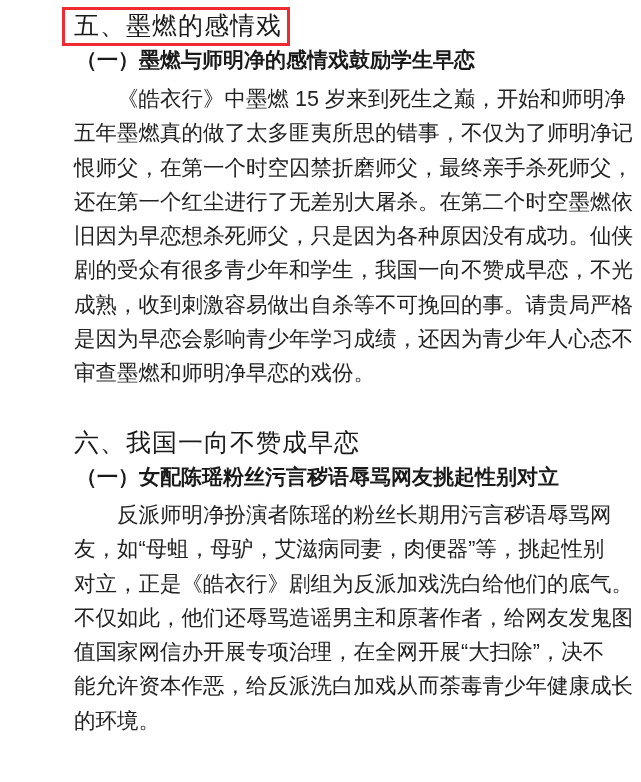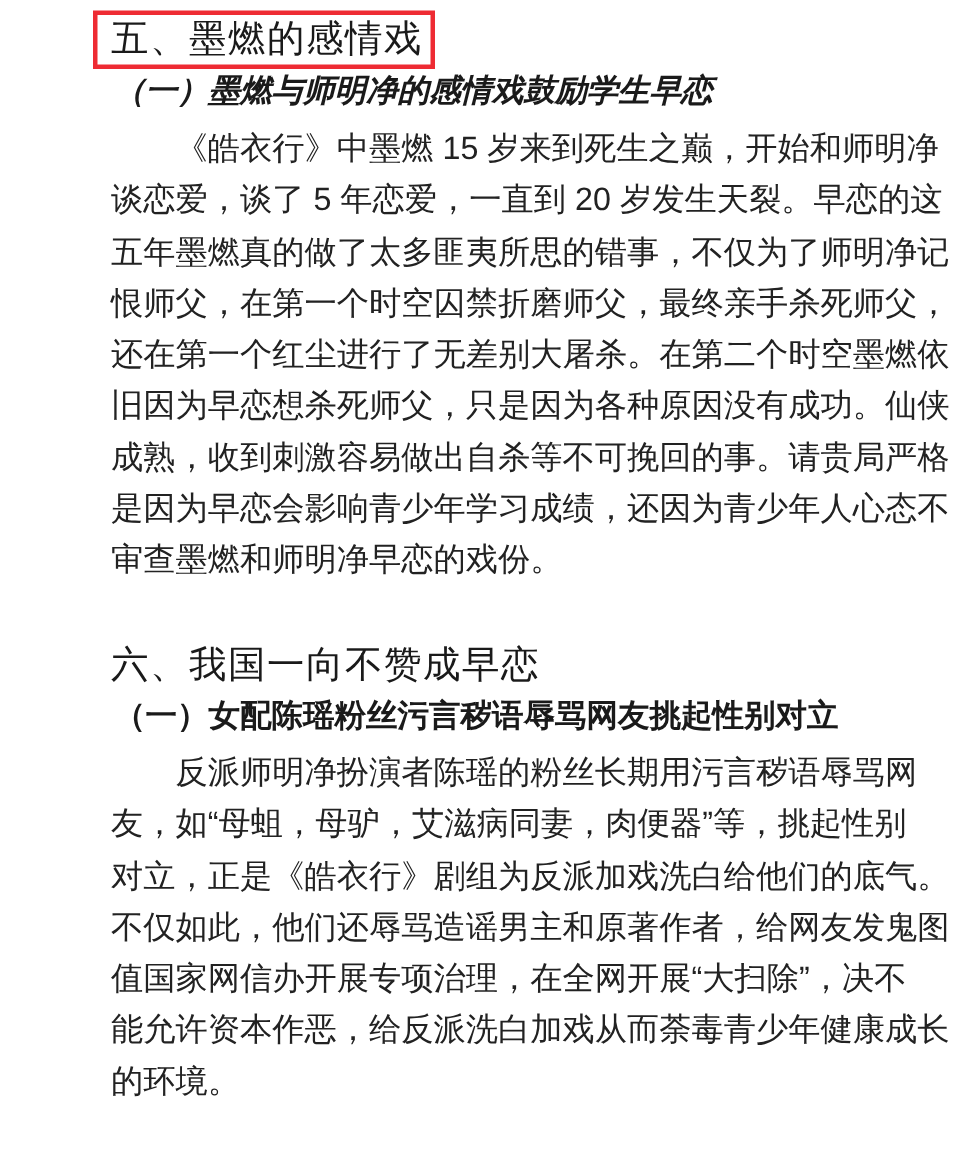--- a/index.html
+++ b/index.html
@@ -31,29 +31,29 @@
   .para .line.first { padding-left: 2em; }
 </style>
 </head>
 <body>
 
 <div class="page">
 
   <div class="h1-box"></div>
   <div class="h1" style="top:11px;">五、墨燃的感情戏</div>
 
-  <div class="h2" style="top:47px;font-style:italic;">（一）墨燃与师明净的感情戏鼓励学生早恋</div>
+  <div class="h2" style="top:47px;">（一）墨燃与师明净的感情戏鼓励学生早恋</div>
 
   <div class="para" style="top:82px; text-indent:0;">
     <span class="line first">《皓衣行》中墨燃 15 岁来到死生之巅，开始和师明净</span>
-    <span class="line">谈恋爱，谈了 5 年恋爱，一直到 20 岁发生天裂。早恋的这</span>
     <span class="line">五年墨燃真的做了太多匪夷所思的错事，不仅为了师明净记</span>
     <span class="line">恨师父，在第一个时空囚禁折磨师父，最终亲手杀死师父，</span>
     <span class="line">还在第一个红尘进行了无差别大屠杀。在第二个时空墨燃依</span>
     <span class="line">旧因为早恋想杀死师父，只是因为各种原因没有成功。仙侠</span>
+    <span class="line">剧的受众有很多青少年和学生，我国一向不赞成早恋，不光</span>
     <span class="line">成熟，收到刺激容易做出自杀等不可挽回的事。请贵局严格</span>
     <span class="line">是因为早恋会影响青少年学习成绩，还因为青少年人心态不</span>
     <span class="line">审查墨燃和师明净早恋的戏份。</span>
   </div>
 
   <div class="h1" style="top:428px;">六、我国一向不赞成早恋</div>
 
   <div class="h2" style="top:464px;">（一）女配陈瑶粉丝污言秽语辱骂网友挑起性别对立</div>
 
   <div class="para" style="top:498px; text-indent:0;">

